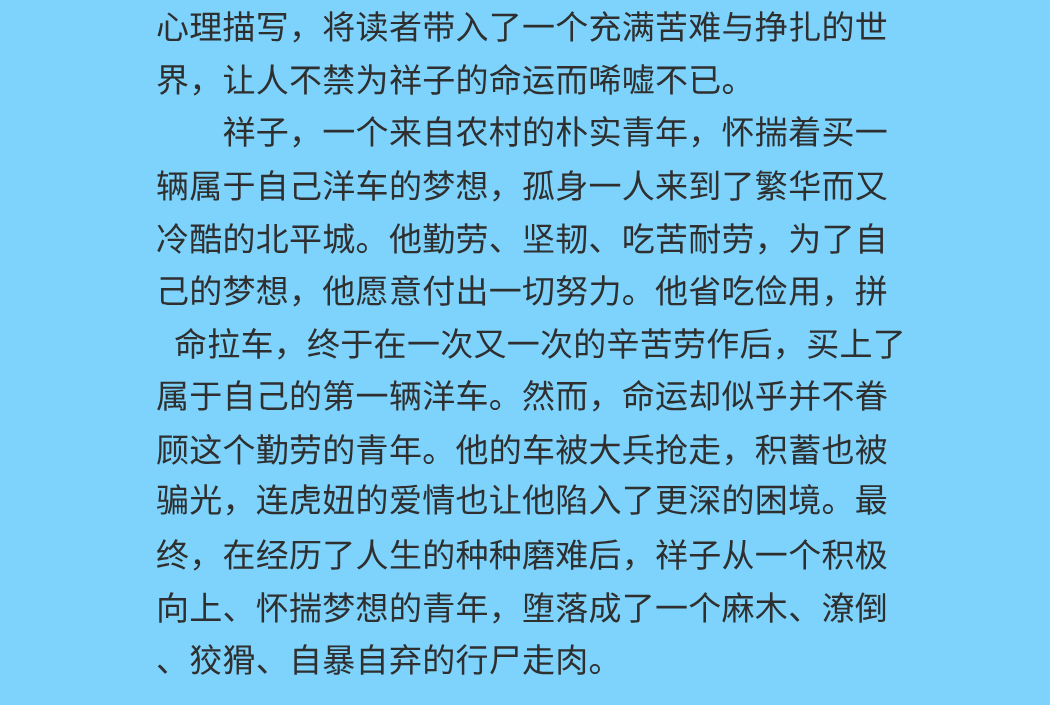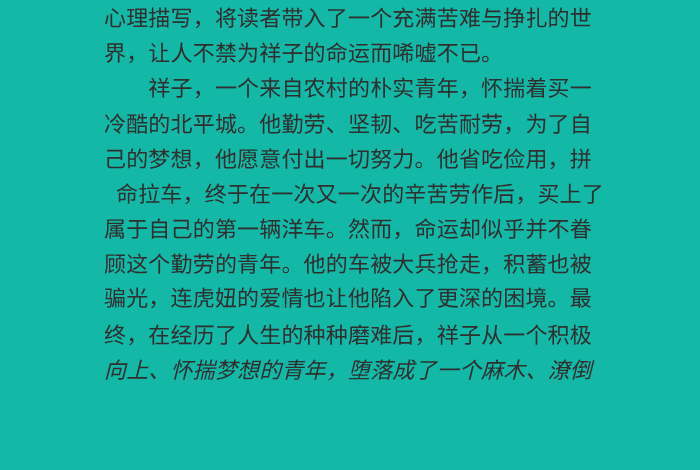--- a/index.html
+++ b/index.html
@@ -31,27 +31,29 @@
     letter-spacing: 0.18px;
     color: #2f2f2f;
     white-space: pre;
     font-weight: 500;
     -webkit-font-smoothing: antialiased;
   }
 </style>
 </head>
 <body>
 
-<div class="page" style="background: #14b8a6;">
+<div class="page" style="background: #7dd3fc;">
   <div class="text-block">
     <div class="text-line" style="color: rgb(47, 47, 47);">心理描写，将读者带入了一个充满苦难与挣扎的世</div>
     <div class="text-line" style="color: rgb(47, 47, 47);">界，让人不禁为祥子的命运而唏嘘不已。</div>
     <div class="text-line" style="color: rgb(47, 47, 47);">　　祥子，一个来自农村的朴实青年，怀揣着买一</div>
+    <div class="text-line" style="color: rgb(47, 47, 47);">辆属于自己洋车的梦想，孤身一人来到了繁华而又</div>
     <div class="text-line" style="color: rgb(47, 47, 47);">冷酷的北平城。他勤劳、坚韧、吃苦耐劳，为了自</div>
     <div class="text-line" style="color: rgb(47, 47, 47);">己的梦想，他愿意付出一切努力。他省吃俭用，拼</div>
     <div class="text-line" style="color: rgb(47, 47, 47); margin-left: 12px;">命拉车，终于在一次又一次的辛苦劳作后，买上了</div>
     <div class="text-line" style="color: rgb(47, 47, 47);">属于自己的第一辆洋车。然而，命运却似乎并不眷</div>
     <div class="text-line" style="color: rgb(47, 47, 47);">顾这个勤劳的青年。他的车被大兵抢走，积蓄也被</div>
     <div class="text-line" style="color: rgb(47, 47, 47); font-family: Liberation Mono, monospace;">骗光，连虎妞的爱情也让他陷入了更深的困境。最</div>
     <div class="text-line" style="color: rgb(47, 47, 47);">终，在经历了人生的种种磨难后，祥子从一个积极</div>
-    <div class="text-line" style="color: rgb(47, 47, 47); font-style: italic;">向上、怀揣梦想的青年，堕落成了一个麻木、潦倒</div>
+    <div class="text-line" style="color: rgb(47, 47, 47);">向上、怀揣梦想的青年，堕落成了一个麻木、潦倒</div>
+    <div class="text-line" style="color: rgb(47, 47, 47);">、狡猾、自暴自弃的行尸走肉。</div>
   </div>
 </div>
 
 </body></html>

